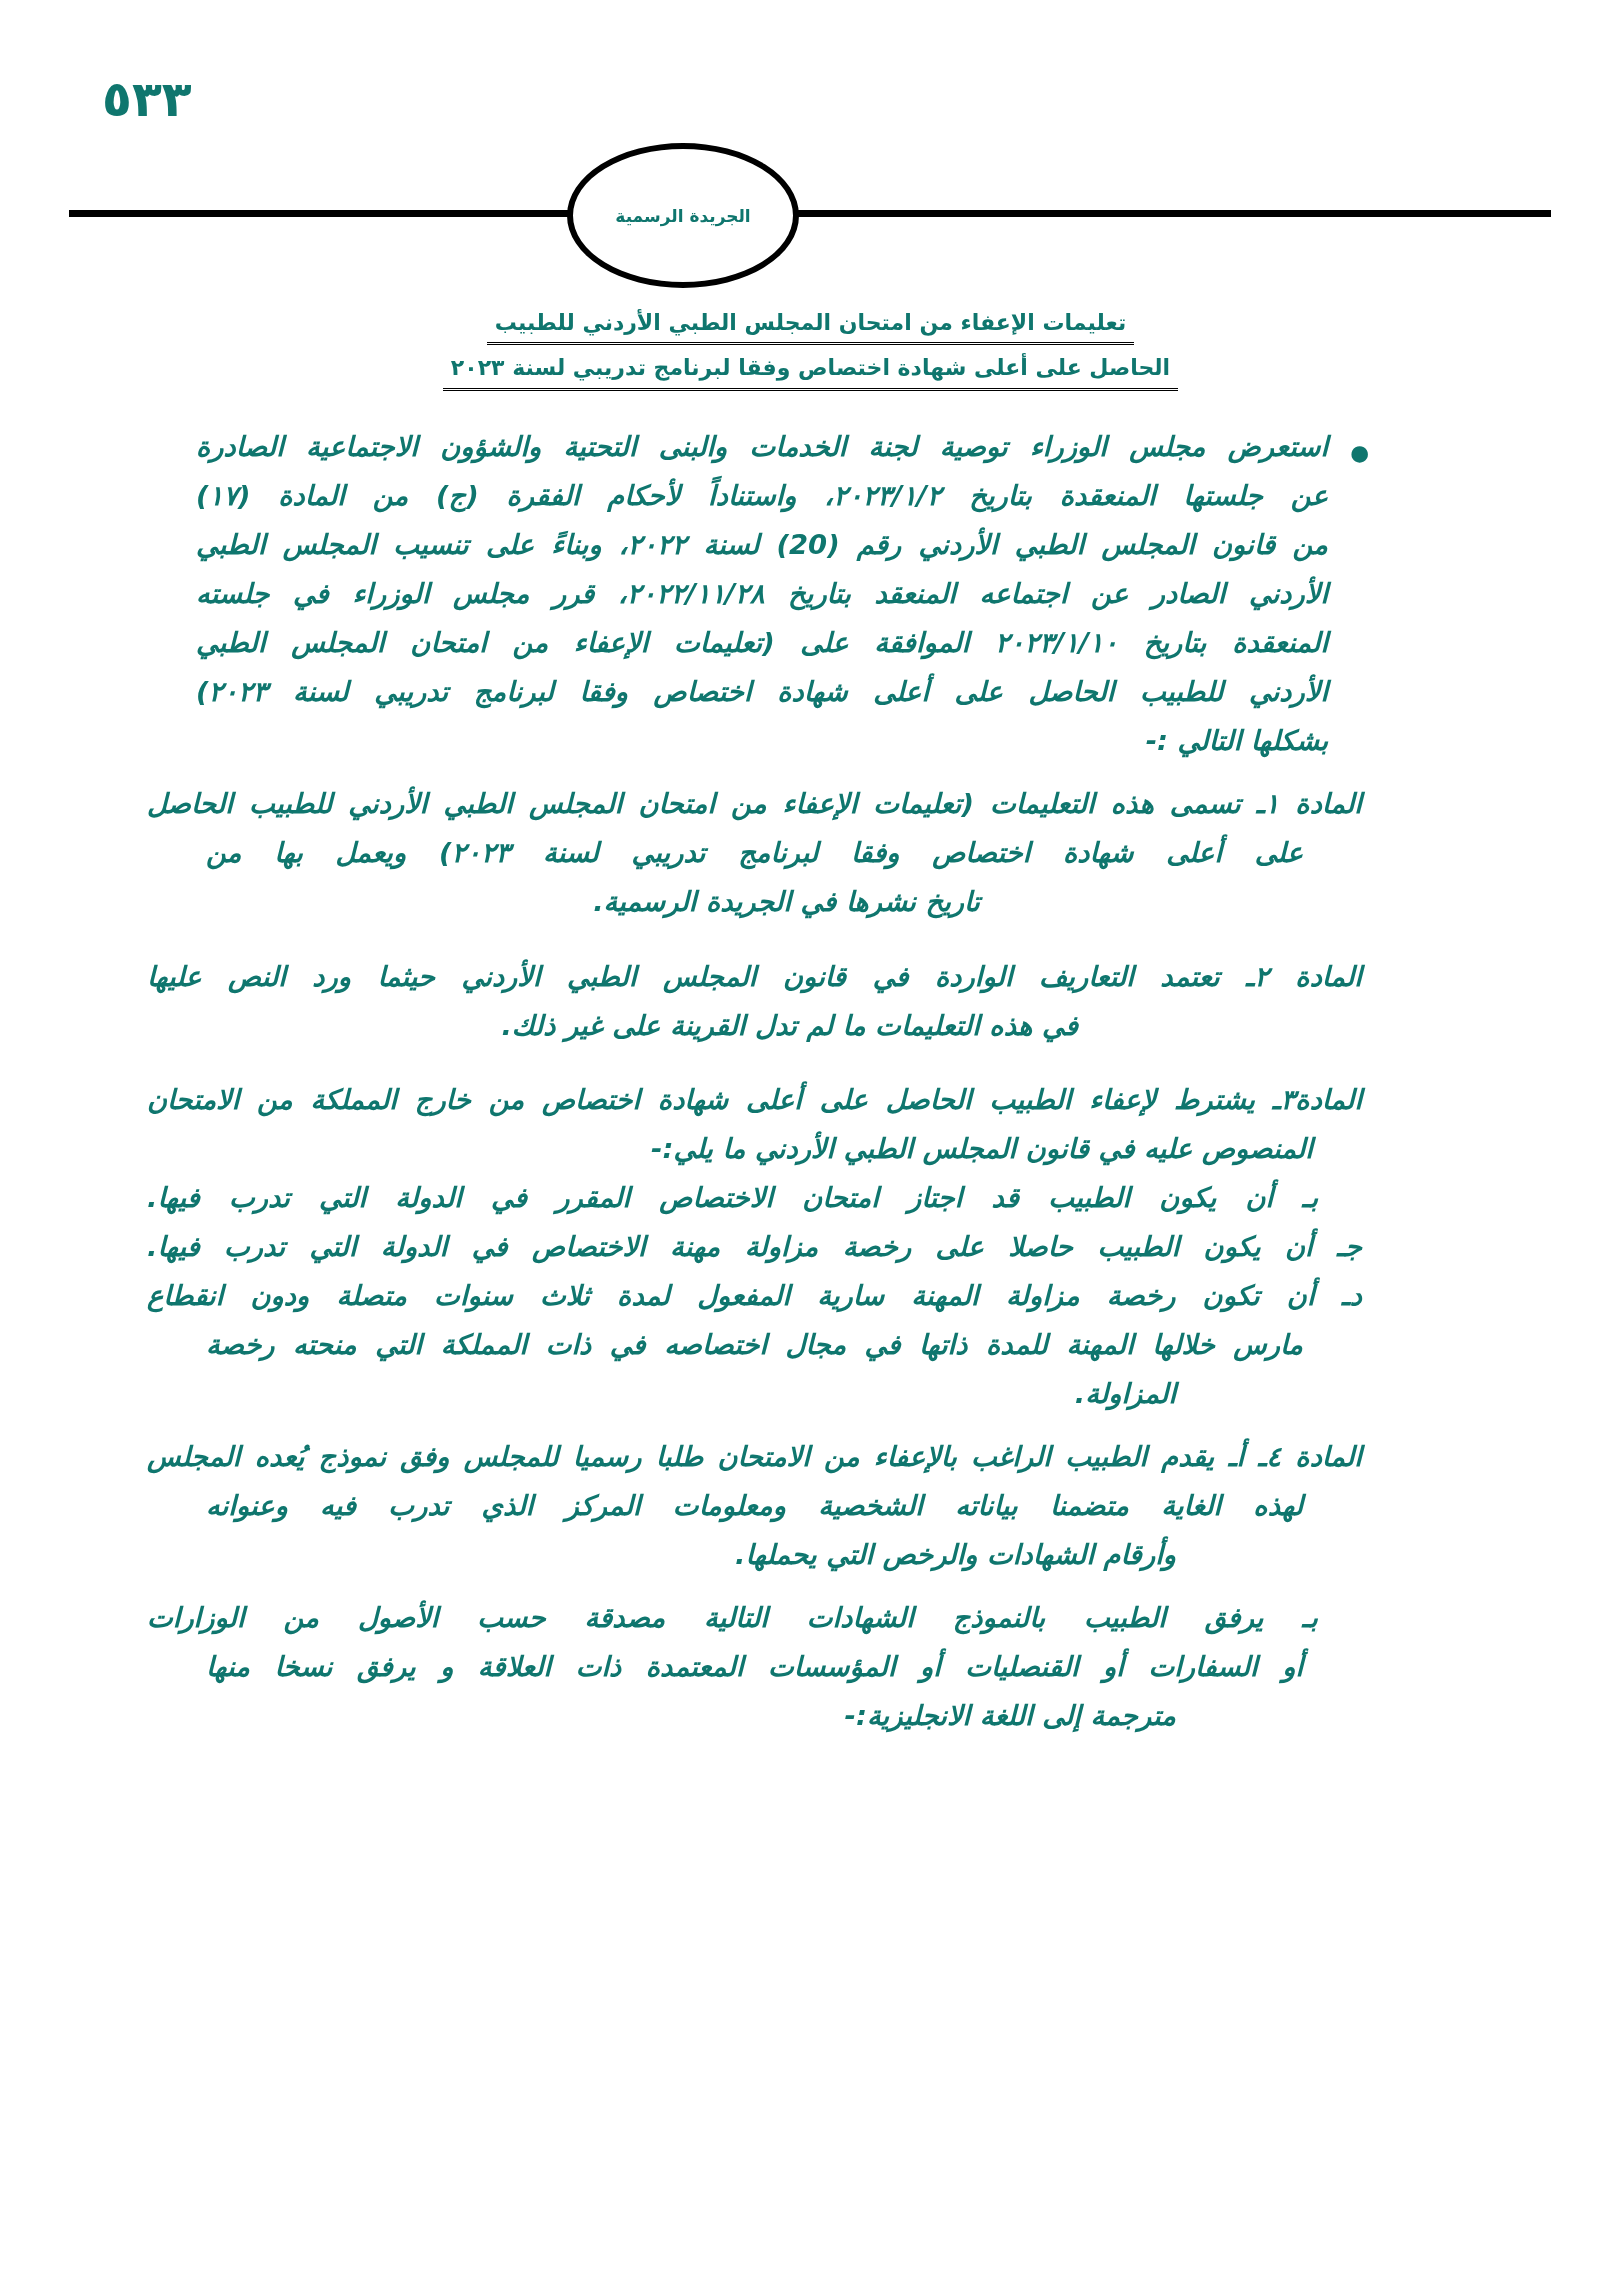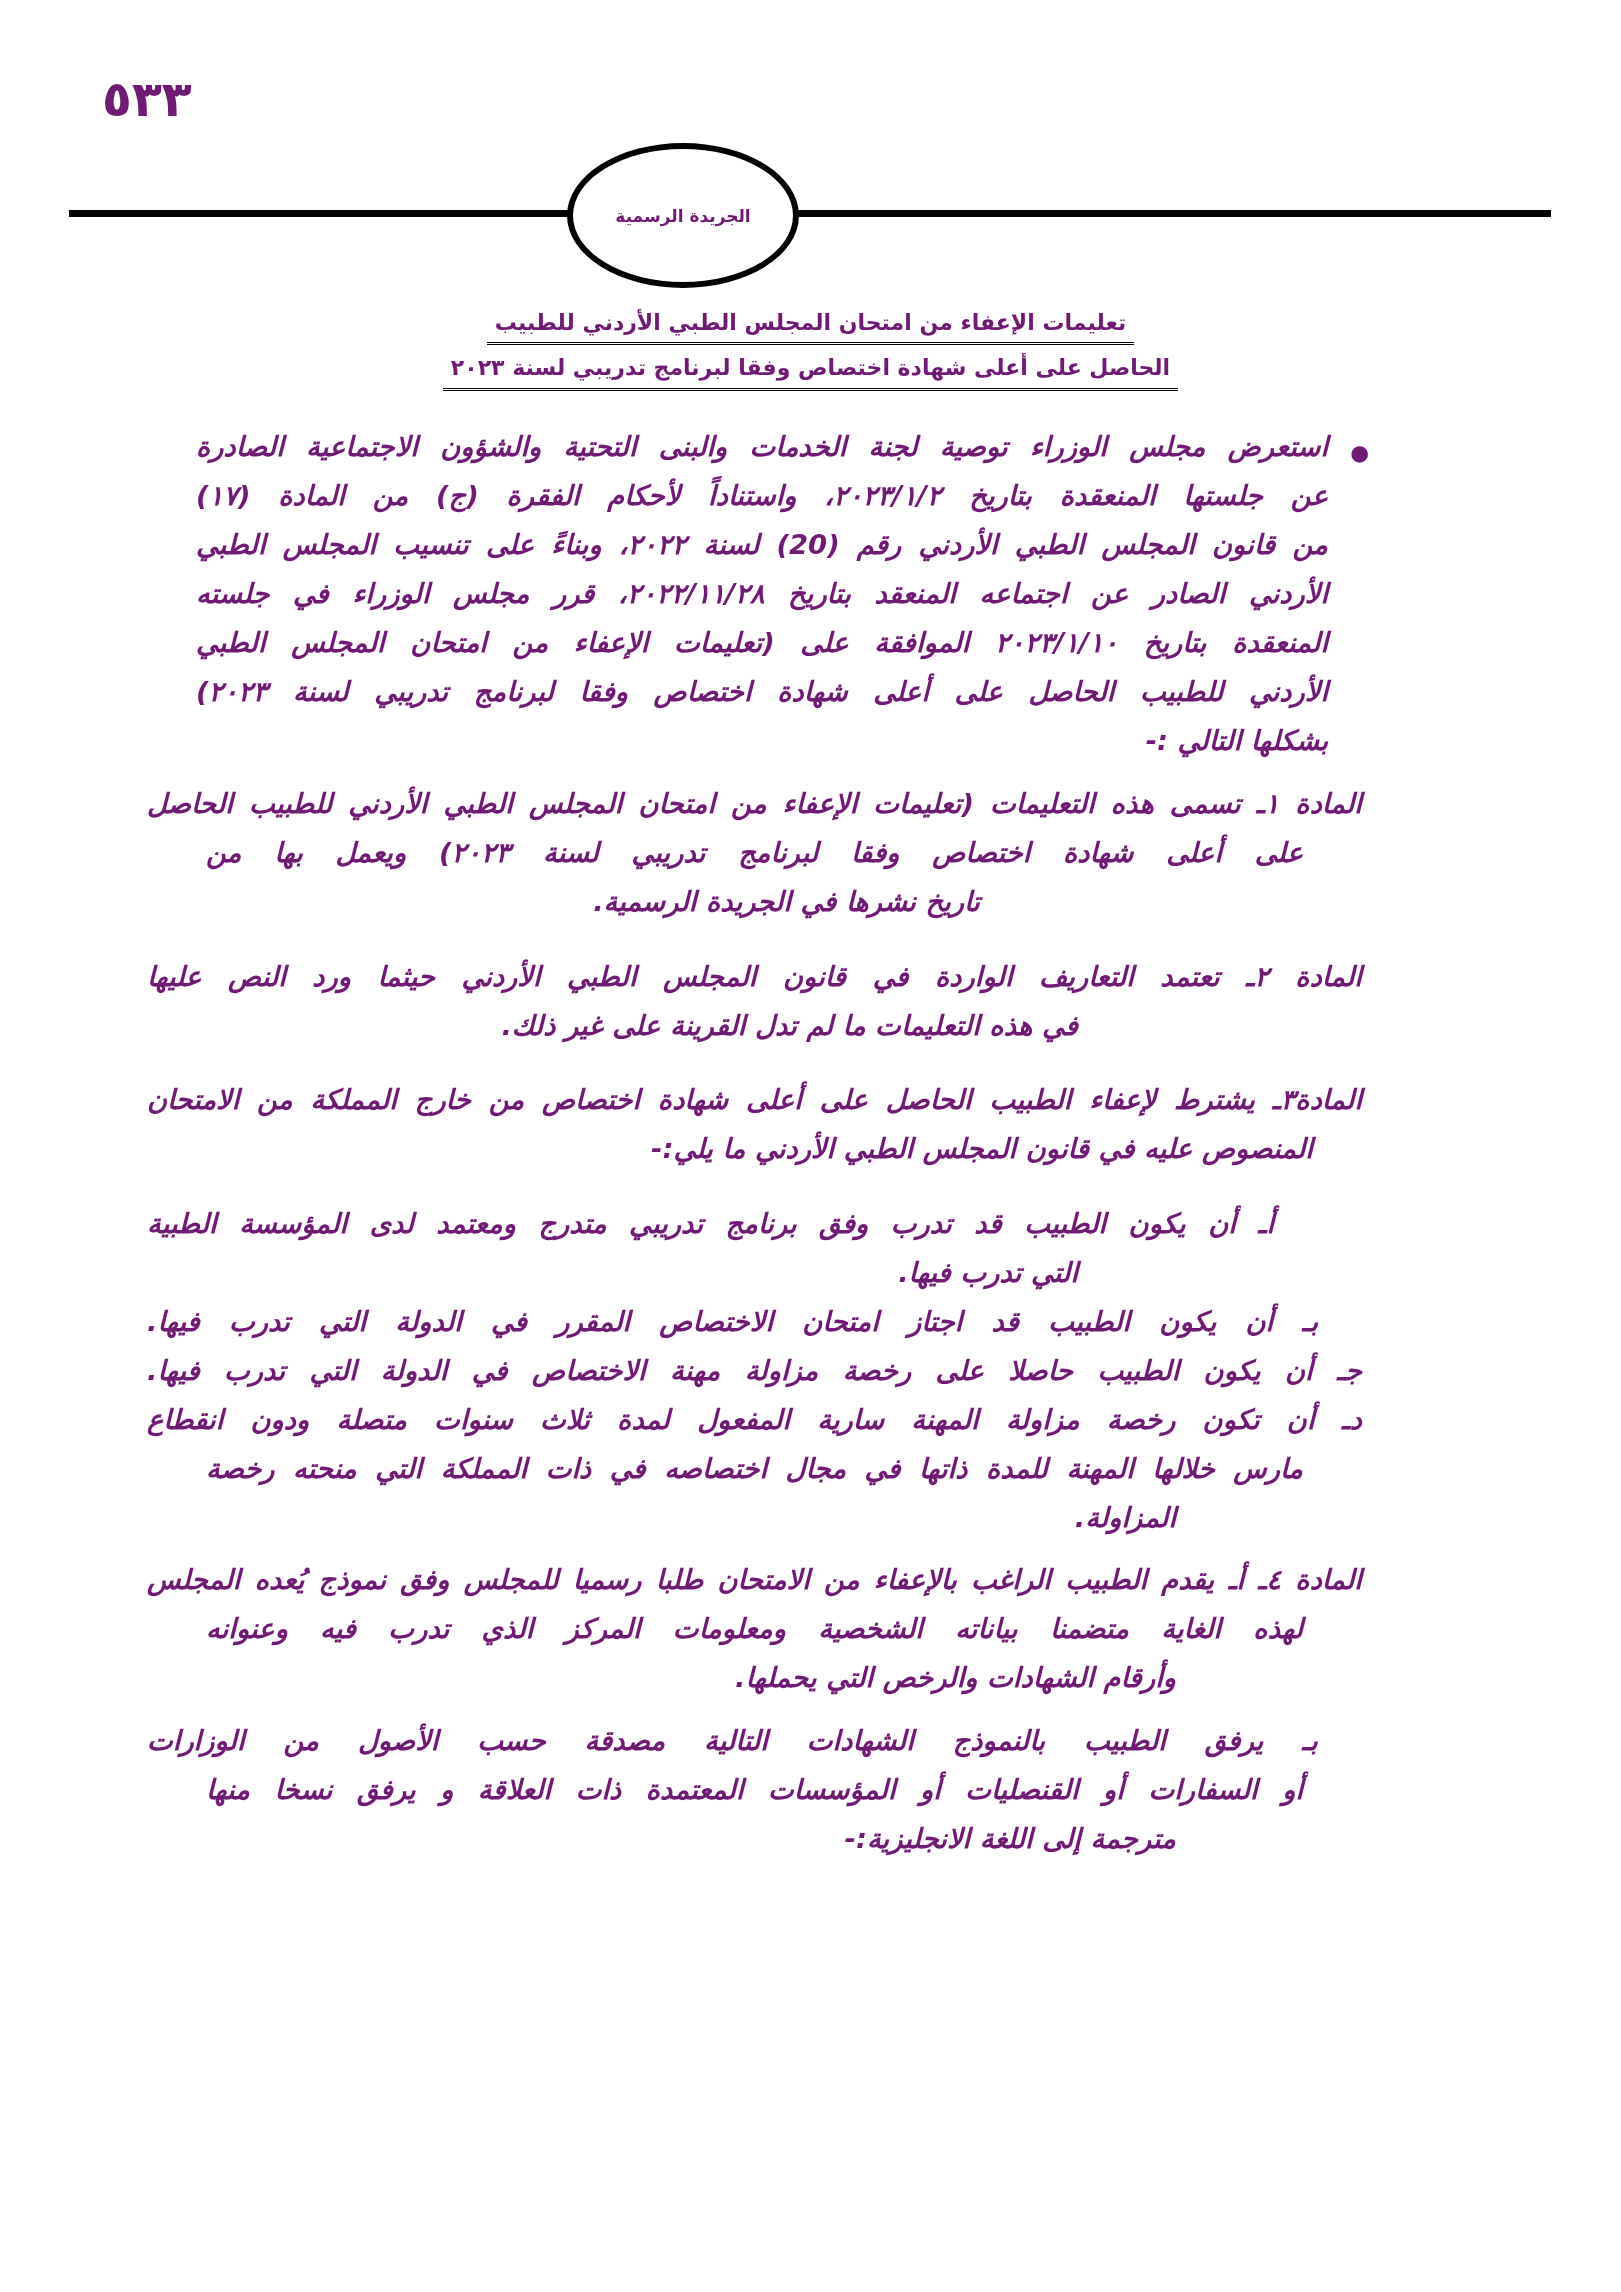--- a/index.html
+++ b/index.html
@@ -1,21 +1,21 @@
 <!DOCTYPE html>
 <html lang="ar" dir="rtl"><head>
 <meta charset="utf-8">
 <style>
   html,body { margin:0; padding:0; background:#ffffff; }
   .page {
     position:relative;
     width:1621px;
     height:2153px;
     background:#ffffff;
-    color:#701a75;
+    color:#0f766e;
     font-family:"DejaVu Sans", sans-serif;
     direction:rtl;
     overflow:hidden;
   }
   
   .masthead { position:relative; height:294px; }
   .page-number {
     position:absolute; left:102px; top:71px;
     font-size:49px; font-weight:bold; letter-spacing:2px;
   }
@@ -104,24 +104,20 @@
         <div class="ln r r5">تاريخ نشرها في الجريدة الرسمية.</div>
       </div>
       <div class="para">
         <div class="ln j">المادة ٢ـ تعتمد التعاريف الواردة في قانون المجلس الطبي الأردني حيثما ورد النص عليها</div>
         <div class="ln r r3">في هذه التعليمات ما لم تدل القرينة على غير ذلك.</div>
       </div>
       <div class="para">
         <div class="ln j">المادة٣ـ يشترط لإعفاء الطبيب الحاصل على أعلى شهادة اختصاص من خارج المملكة من الامتحان</div>
         <div class="ln r r1">المنصوص عليه في قانون المجلس الطبي الأردني ما يلي:-</div>
       </div>
-      <div class="para">
-        <div class="ln j j2">أـ  أن يكون الطبيب قد تدرب وفق برنامج تدريبي متدرج ومعتمد لدى المؤسسة الطبية</div>
-        <div class="ln r r3">التي تدرب فيها.</div>
-      </div>
       <div class="para tight">
         <div class="ln j j3">بـ  أن يكون الطبيب قد اجتاز امتحان الاختصاص المقرر في الدولة التي تدرب فيها.</div>
       </div>
       <div class="para tight">
         <div class="ln j">جـ أن يكون الطبيب حاصلا على رخصة مزاولة مهنة الاختصاص في الدولة التي تدرب فيها.</div>
       </div>
       <div class="para tight">
         <div class="ln j">دـ أن تكون رخصة مزاولة المهنة سارية المفعول لمدة ثلاث سنوات متصلة ودون انقطاع</div>
         <div class="ln j j1">مارس خلالها المهنة للمدة ذاتها في مجال اختصاصه في ذات المملكة التي منحته رخصة</div>
         <div class="ln r r2">المزاولة.</div>

